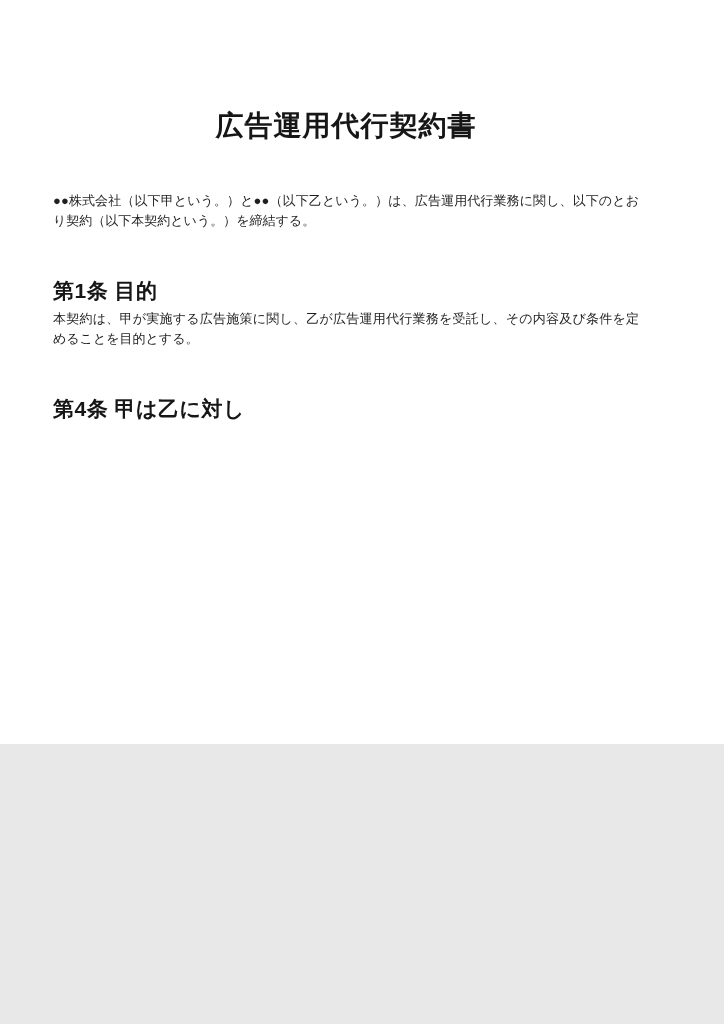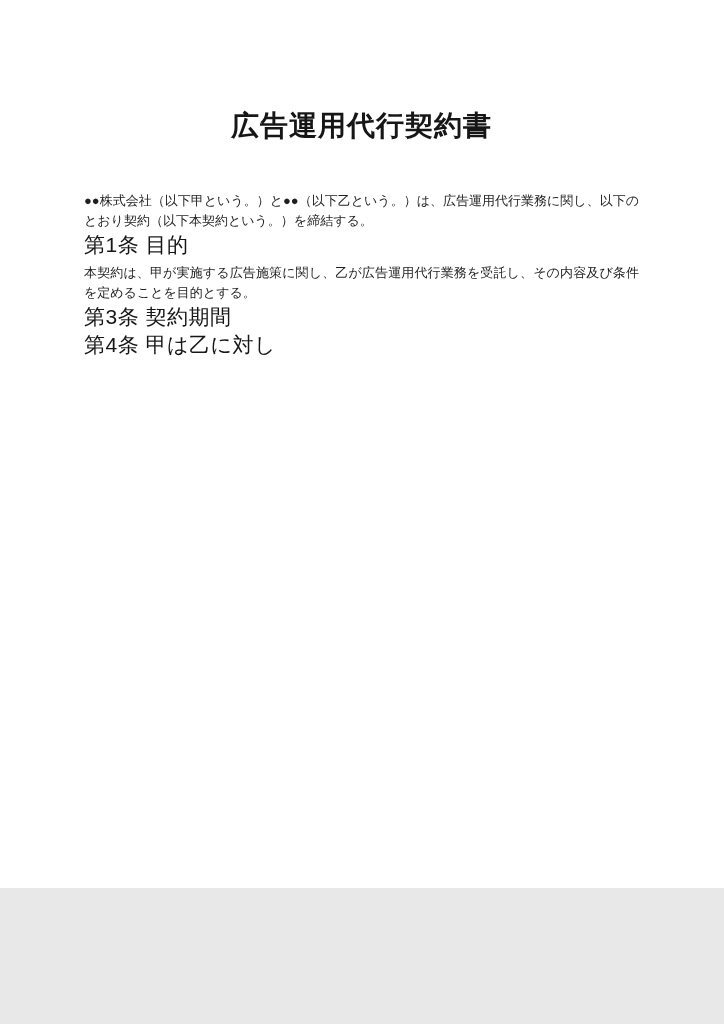--- a/index.html
+++ b/index.html
@@ -8,43 +8,44 @@
   }
   * { margin: 0; padding: 0; box-sizing: border-box; }
   html, body {
     width: 724px;
     background: #e8e8e8;
     font-family: "Liberation Sans", "DejaVu Sans", sans-serif;
   }
   .page {
     position: relative;
     width: 724px;
-    height: 888px;
+    height: 744px;
     background: var(--bg-color);
     color: var(--text-color);
-    padding: 108px 85px 40px 84px;
+    padding: 108px 85px 40px 53px;
     overflow: hidden;
   }
   .doc-title {
     font-size: 28px;
     font-weight: bold;
     text-align: center;
     letter-spacing: 1px;
     line-height: 1.3;
     color: #161616;
   }
   .intro {
     margin-top: 47px;
     font-size: 13px;
     line-height: 20px;
     text-align: justify;
   }
   .section-heading {
+    margin-top: 46px;
     font-size: 21px;
-    font-weight: normal;
+    font-weight: bold;
     letter-spacing: 0.5px;
     line-height: 1.35;
     color: #161616;
   }
   .section-body {
     margin-top: 3px;
     font-size: 13px;
     line-height: 20px;
     white-space: pre-line;
     text-align: justify;
@@ -59,20 +60,19 @@
 
   <p class="intro">●●株式会社（以下甲という。）と●●（以下乙という。）は、広告運用代行業務に関し、以下のとおり契約（以下本契約という。）を締結する。</p>
 
   <section>
     <h2 class="section-heading">第1条 目的</h2>
     <div class="section-body">本契約は、甲が実施する広告施策に関し、乙が広告運用代行業務を受託し、その内容及び条件を定めることを目的とする。</div>
   </section>
 
 
   <section>
-    <h2 class="section-heading">第3条 契約期間</h2>
   </section>
 
   <section>
     <h2 class="section-heading">第4条 甲は乙に対し</h2>
   </section>
 
 </div>
 
 </body></html>

